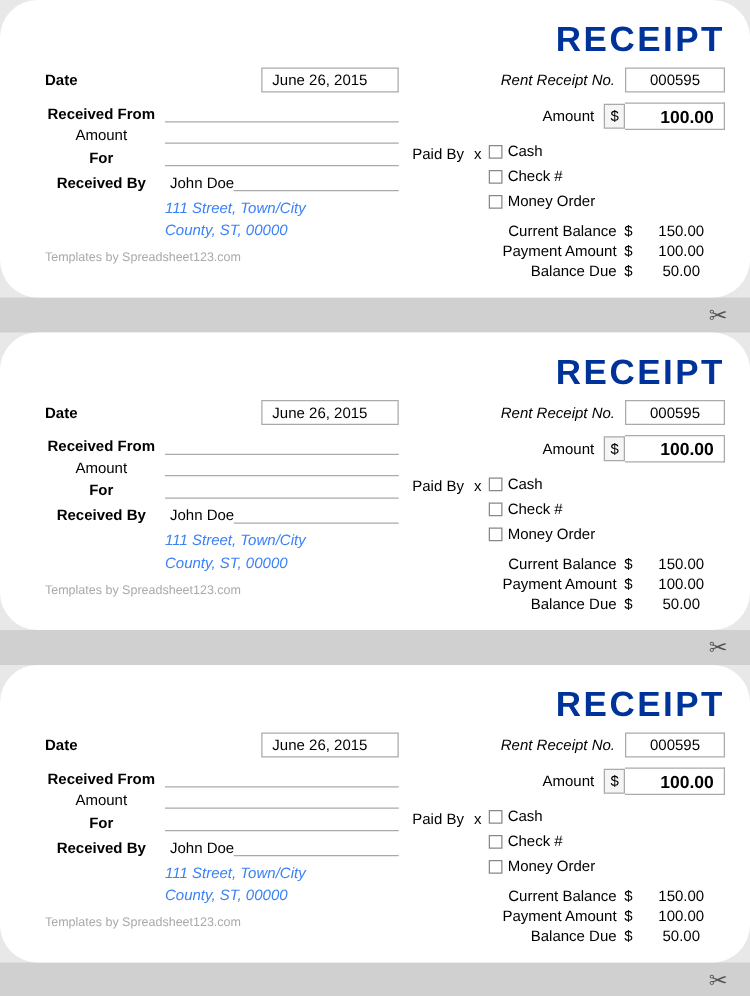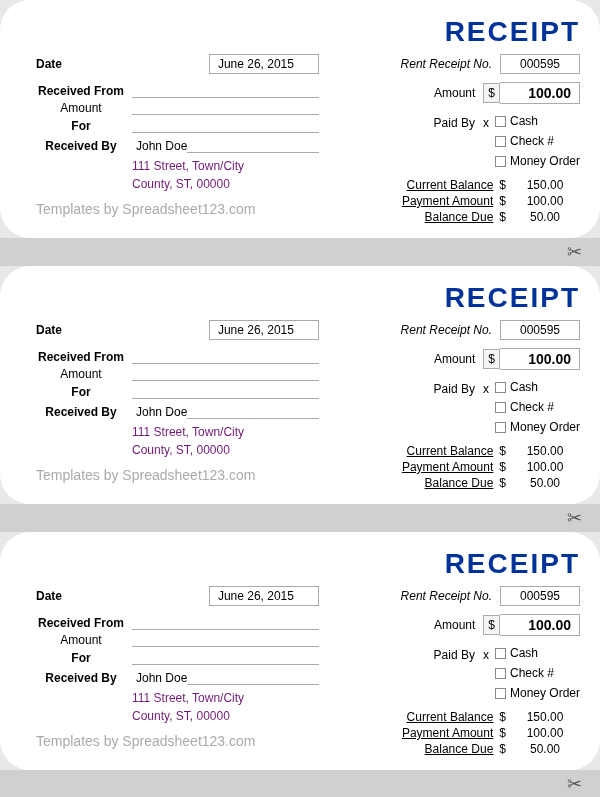--- a/index.html
+++ b/index.html
@@ -168,21 +168,20 @@
     }
 
     
     .paid-by-section {
       margin-bottom: 10px;
     }
 
     .paid-by-row {
       display: flex;
       align-items: flex-start;
-      justify-content: flex-end;
     }
 
     .paid-by-label {
       margin-right: 8px;
       font-size: 12px;
       padding-top: 2px;
     }
 
     .paid-by-x {
       margin-right: 6px;
@@ -226,45 +225,45 @@
       display: flex;
       align-items: center;
       justify-content: flex-end;
       margin-bottom: 2px;
       font-size: 12px;
     }
 
     .balance-label {
       text-align: center;
       margin-right: 6px;
-      text-decoration: underline;
     }
 
     .balance-dollar {
       margin-right: 4px;
     }
 
     .balance-value {
       min-width: 70px;
       text-align: center;
     }
 
     
     .address-area {
       margin-top: 4px;
       padding-left: 96px;
       font-size: 12px;
       line-height: 1.5;
-      color: #701a75;
+      color: #3b82f6;
+      font-style: italic;
     }
 
     
     .footer-text {
       margin-top: 8px;
-      font-size: 14px;
+      font-size: 10px;
       color: #aaa;
     }
   </style>
 </head>
 <body>
 
 <div id="app">
   <div class="receipt-section">
 
     <div class="receipt-header">

